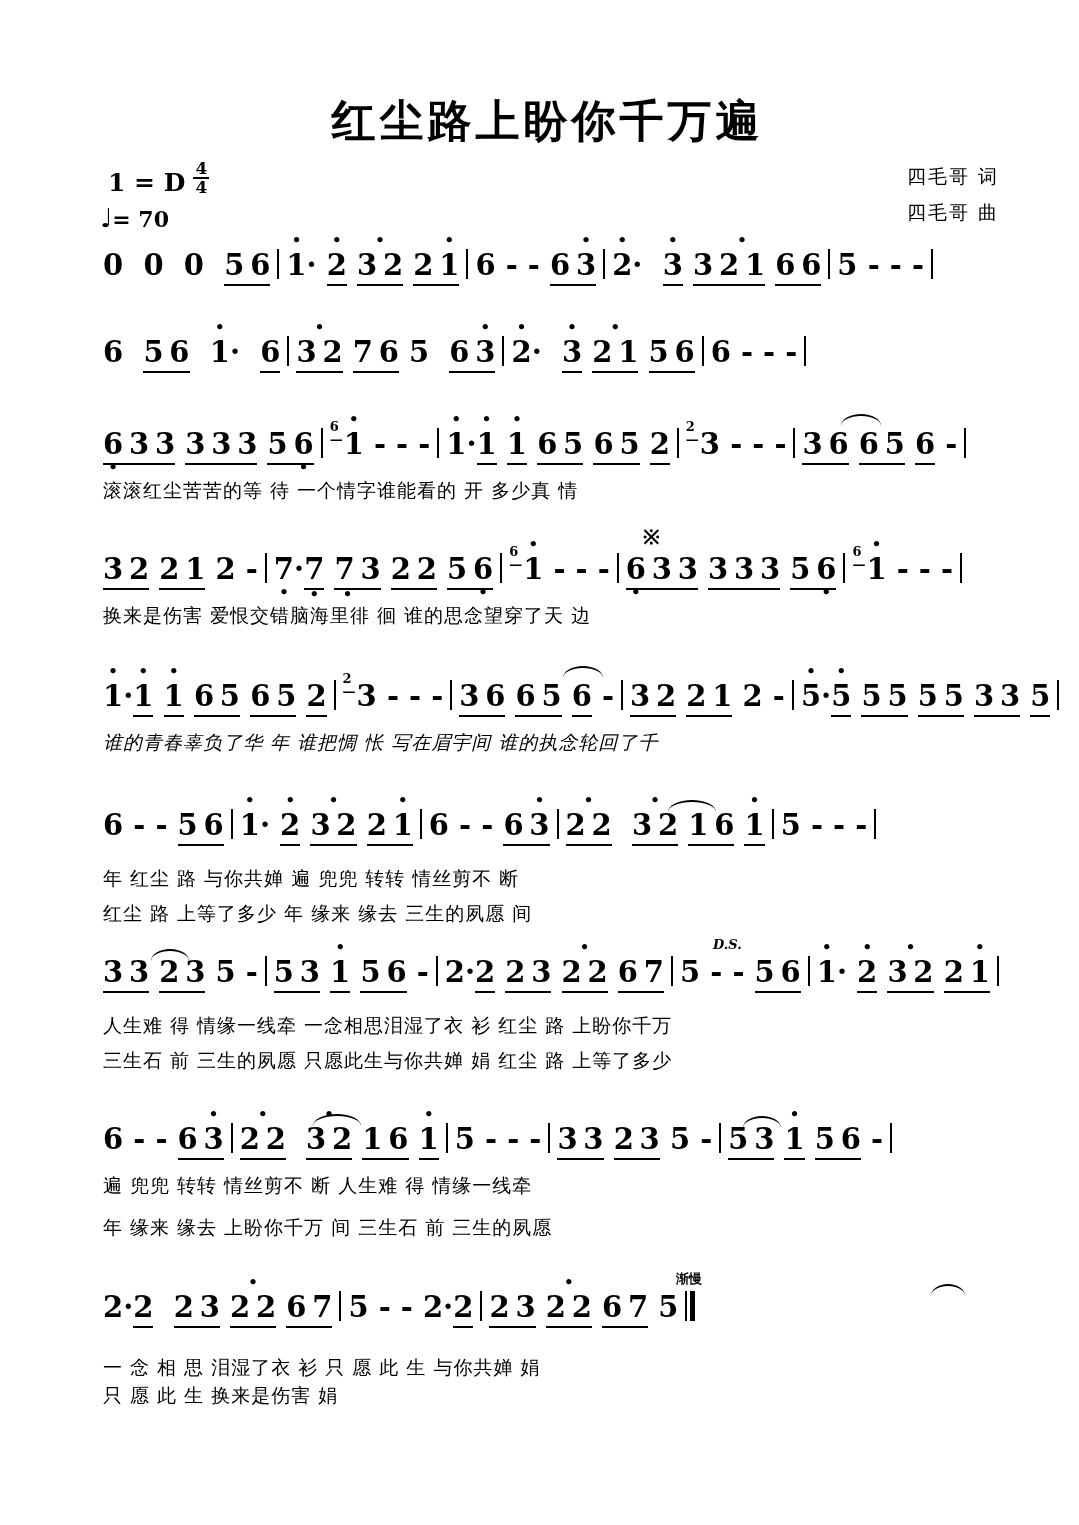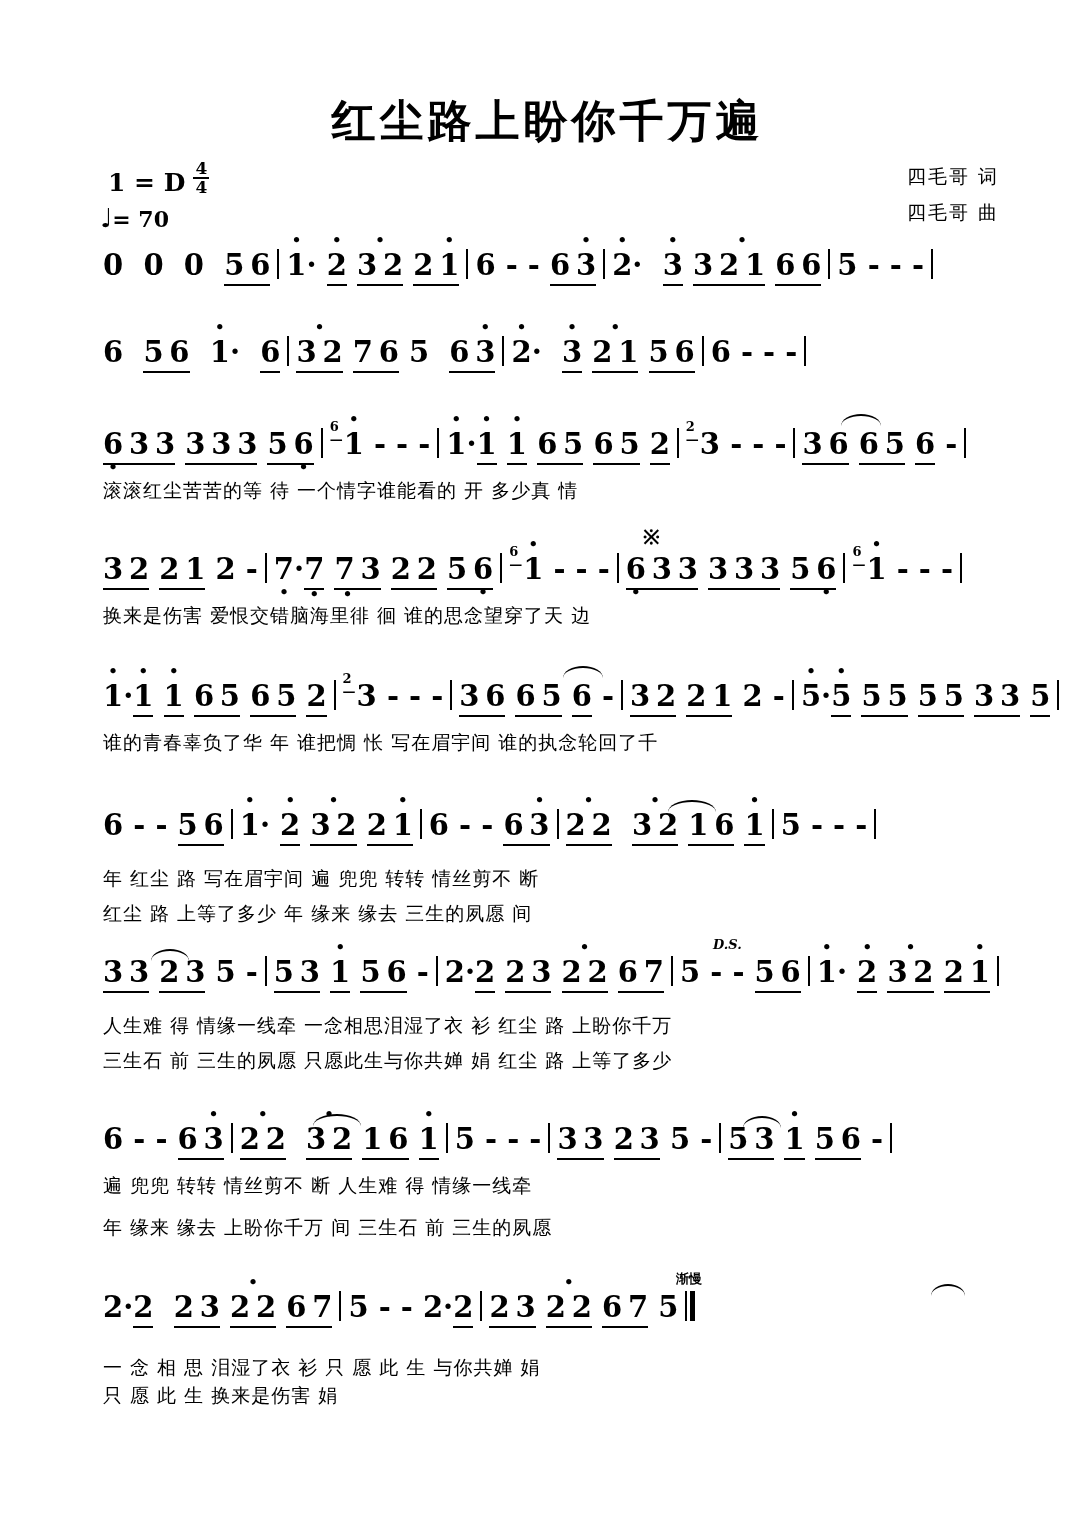--- a/index.html
+++ b/index.html
@@ -223,29 +223,29 @@
       <span class="n u1">3 2</span>&nbsp;<span class="n u1">2 1</span>&nbsp;2&nbsp;-<span class="bar"></span><span class="n dot-lo">7</span>·<span class="n u1 dot-lo">7</span>&nbsp;<span class="n u1 dot-lo">7 </span><span class="n u1">3</span>&nbsp;<span class="n u1">2 2</span>&nbsp;<span class="n u1">5 <span class="n dot-lo">6</span></span><span class="bar"></span><span class="rep">6<br>—</span><span class="n dot-hi">1</span>&nbsp;-&nbsp;-&nbsp;-<span class="bar"></span><span class="n u1"><span class="n dot-lo">6</span> 3 3</span>&nbsp;<span class="n u1">3 3 3</span>&nbsp;<span class="n u1">5 <span class="n dot-lo">6</span></span><span class="bar"></span><span class="rep">6<br>—</span><span class="n dot-hi">1</span>&nbsp;-&nbsp;-&nbsp;-<span class="bar"></span>
     </div>
     <div class="lyr" style="top:58px;">换来是伤害    爱恨交错脑海里徘 徊        谁的思念望穿了天  边</div>
   </div>
 
   <div class="system" style="top:672px;">
     <div class="notes">
       <span class="n dot-hi">1</span>·<span class="n u1 dot-hi">1</span>&nbsp;<span class="n u1 dot-hi">1</span>&nbsp;<span class="n u1">6 5</span>&nbsp;<span class="n u1">6 5</span>&nbsp;<span class="n u1">2</span><span class="bar"></span><span class="rep">2<br>—</span>3&nbsp;-&nbsp;-&nbsp;-<span class="bar"></span><span class="n u1">3 6</span>&nbsp;<span class="n u1">6 5</span>&nbsp;<span class="n u1">6</span>&nbsp;-<span class="bar"></span><span class="n u1">3 2</span>&nbsp;<span class="n u1">2 1</span>&nbsp;2&nbsp;-<span class="bar"></span><span class="n dot-hi">5</span>·<span class="n u1 dot-hi">5</span>&nbsp;<span class="n u1">5 5</span>&nbsp;<span class="n u1">5 5</span>&nbsp;<span class="n u1">3 3</span>&nbsp;<span class="n u1">5</span><span class="bar"></span>
       <span class="slur" style="left:460px; top:-6px; width:40px;"></span>
     </div>
-    <div class="lyr" style="top:58px;">谁的青春辜负了华 年        谁把惆 怅    写在眉宇间    谁的执念轮回了千</div>
+    <div class="lyr" style="top:58px;font-style:italic;">谁的青春辜负了华 年        谁把惆 怅    写在眉宇间    谁的执念轮回了千</div>
   </div>
 
   <div class="system" style="top:808px;">
     <div class="notes">
       6&nbsp;-&nbsp;-&nbsp;<span class="n u1">5 6</span><span class="bar"></span><span class="n dot-hi">1</span>·&nbsp;<span class="n u1 dot-hi">2</span>&nbsp;<span class="n u1 dot-hi">3 2</span>&nbsp;<span class="n u1">2 <span class="n dot-hi">1</span></span><span class="bar"></span>6&nbsp;-&nbsp;-&nbsp;<span class="n u1">6 <span class="n dot-hi">3</span></span><span class="bar"></span><span class="n u1 dot-hi">2 2</span>&nbsp;&nbsp;<span class="n u1 dot-hi">3 2</span>&nbsp;<span class="n u1">1 6</span>&nbsp;<span class="n u1 dot-hi">1</span><span class="bar"></span>5&nbsp;-&nbsp;-&nbsp;-<span class="bar"></span>
       <span class="slur" style="left:565px; top:-8px; width:48px;"></span>
     </div>
-    <div class="lyr" style="top:58px;">年    红尘 路  写在眉宇间 遍    兜兜 转转   情丝剪不 断</div>
+    <div class="lyr" style="top:58px;">年    红尘 路  与你共婵 遍    兜兜 转转   情丝剪不 断</div>
     <div class="lyr lyr2" style="top:93px;">      红尘 路  上等了多少 年    缘来 缘去   三生的夙愿 间</div>
   </div>
 
   <div class="system" style="top:955px;">
     <div class="mark" style="left:705px; top:-18px; font-style:italic;">D.S.</div>
     <div class="notes">
       <span class="n u1">3 3</span>&nbsp;<span class="n u1">2 3</span>&nbsp;5&nbsp;-<span class="bar"></span><span class="n u1">5 3</span>&nbsp;<span class="n u1 dot-hi">1</span>&nbsp;<span class="n u1">5 6</span>&nbsp;-<span class="bar"></span><span class="n">2</span>·<span class="n u1">2</span>&nbsp;<span class="n u1">2 3</span>&nbsp;<span class="n u1 dot-hi">2 2</span>&nbsp;<span class="n u1">6 7</span><span class="bar"></span>5&nbsp;-&nbsp;-&nbsp;<span class="n u1">5 6</span><span class="bar"></span><span class="n dot-hi">1</span>·&nbsp;<span class="n u1 dot-hi">2</span>&nbsp;<span class="n u1 dot-hi">3 2</span>&nbsp;<span class="n u1">2 <span class="n dot-hi">1</span></span><span class="bar"></span>
       <span class="slur" style="left:48px; top:-6px; width:38px;"></span>
     </div>
     <div class="lyr" style="top:58px;">人生难 得   情缘一线牵   一念相思泪湿了衣 衫   红尘 路  上盼你千万</div>

